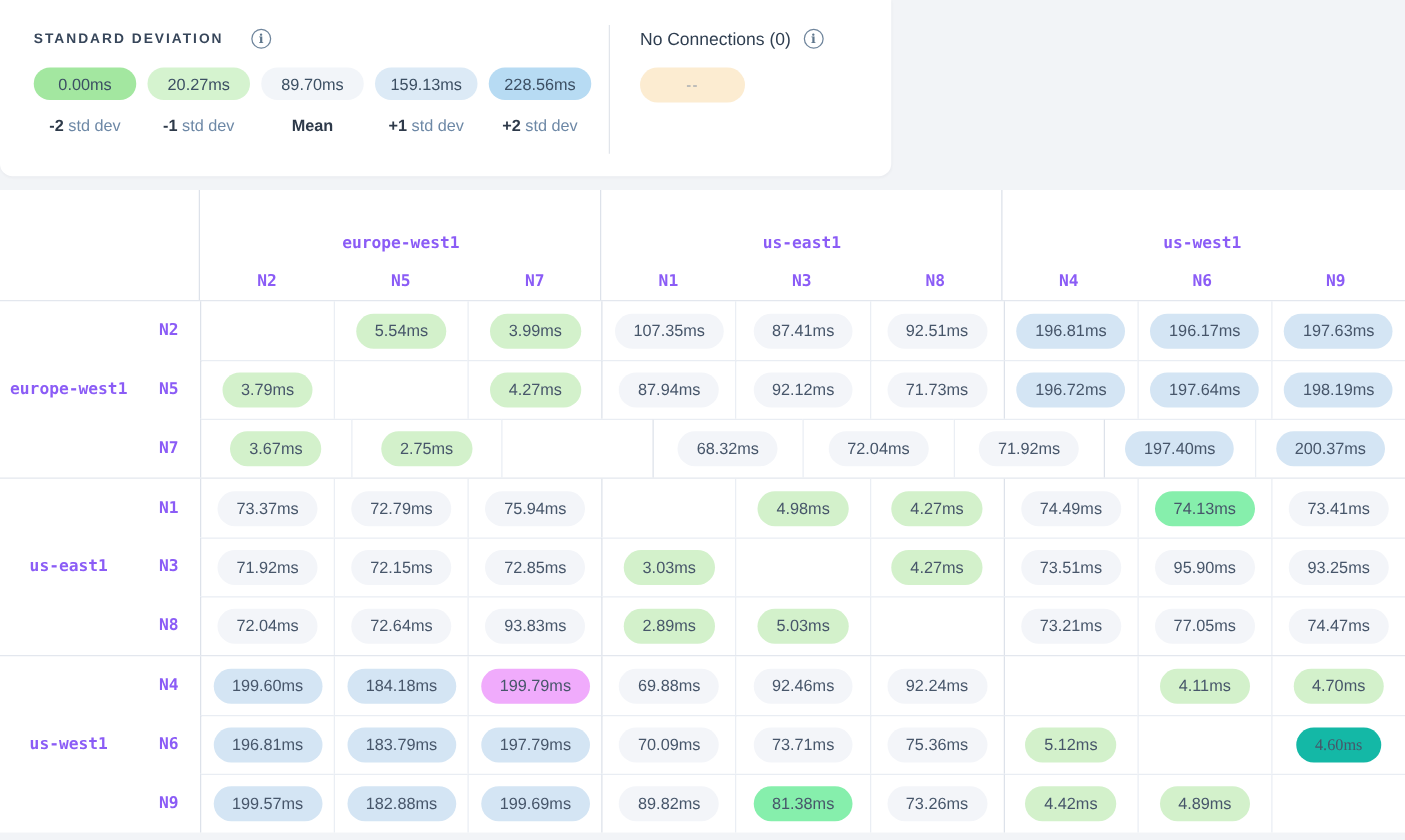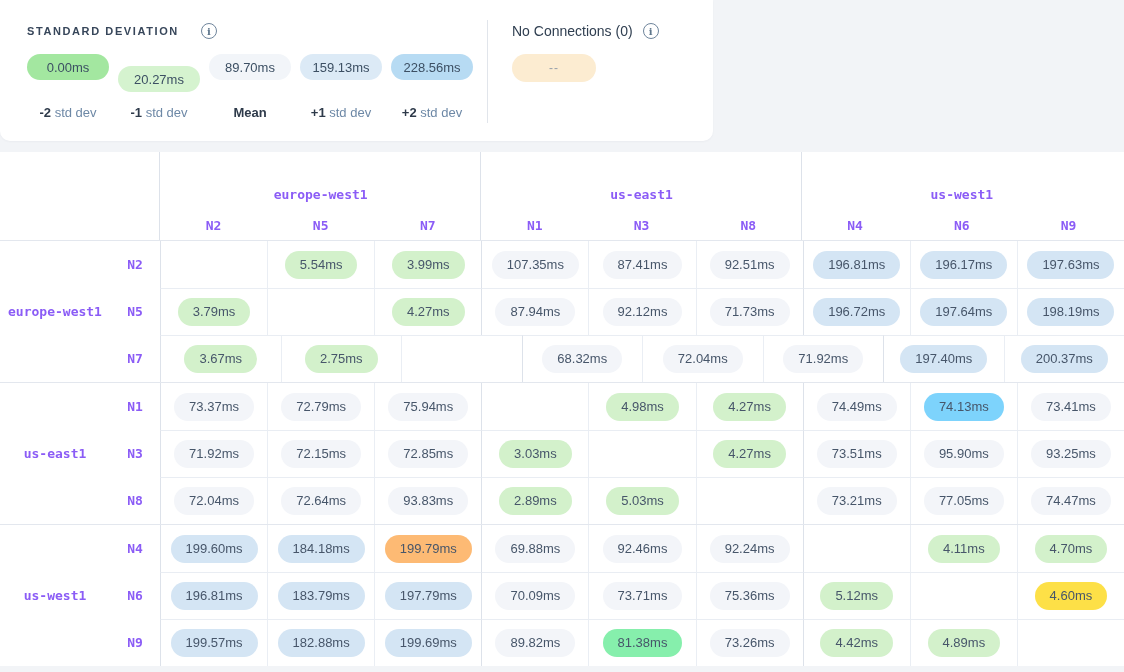--- a/index.html
+++ b/index.html
@@ -81,21 +81,21 @@
 <body>
 
 <div class="card">
   <div class="card-left">
     <div class="legend-title-row">
       <span class="legend-title">STANDARD DEVIATION</span>
       <span class="info-icon"></span>
     </div>
     <div class="legend-pills">
         <span class="legend-pill" style="background: rgb(163, 231, 160);">0.00ms</span>
-        <span class="legend-pill" style="background: rgb(213, 243, 207); margin-top: 12px;">20.27ms</span>
+        <span class="legend-pill" style="background: rgb(213, 243, 207);">20.27ms</span>
         <span class="legend-pill" style="background: rgb(242, 245, 249);">89.70ms</span>
         <span class="legend-pill" style="background: rgb(220, 234, 246);">159.13ms</span>
         <span class="legend-pill" style="background: rgb(183, 219, 243);">228.56ms</span>
       </div>
     <div class="legend-labels">
         <span class="legend-label"><b>-2</b> std dev</span>
         <span class="legend-label"><b>-1</b> std dev</span>
         <span class="legend-label"><b>Mean</b></span>
         <span class="legend-label"><b>+1</b> std dev</span>
         <span class="legend-label"><b>+2</b> std dev</span>
@@ -243,21 +243,21 @@
           <div class="cell">
             <span class="pill" style="background: rgb(211, 241, 203);">4.98ms</span>
           </div>
           <div class="cell">
             <span class="pill" style="background: rgb(211, 241, 203);">4.27ms</span>
           </div>
           <div class="cell gsep">
             <span class="pill" style="background: rgb(243, 245, 249);">74.49ms</span>
           </div>
           <div class="cell">
-            <span class="pill" style="background: #7dd3fc; text-align: right;">74.13ms</span>
+            <span class="pill" style="background: #86efac; text-align: right;">74.13ms</span>
           </div>
           <div class="cell">
             <span class="pill" style="background: rgb(243, 245, 249);">73.41ms</span>
           </div>
         </div>
         <div class="m-row bordered">
           <div class="region-spacer mono">us-east1</div>
           <div class="node-cell mono">N3</div>
           <div class="cell gsep">
             <span class="pill" style="background: rgb(243, 245, 249);">71.92ms</span>
@@ -319,21 +319,21 @@
         <div class="m-row">
           <div class="region-spacer mono"></div>
           <div class="node-cell mono">N4</div>
           <div class="cell gsep">
             <span class="pill" style="background: rgb(212, 229, 244);">199.60ms</span>
           </div>
           <div class="cell">
             <span class="pill" style="background: rgb(212, 229, 244);">184.18ms</span>
           </div>
           <div class="cell">
-            <span class="pill" style="background: #fdba74;">199.79ms</span>
+            <span class="pill" style="background: #f0abfc;">199.79ms</span>
           </div>
           <div class="cell gsep">
             <span class="pill" style="background: rgb(243, 245, 249);">69.88ms</span>
           </div>
           <div class="cell">
             <span class="pill" style="background: rgb(243, 245, 249);">92.46ms</span>
           </div>
           <div class="cell">
             <span class="pill" style="background: rgb(243, 245, 249);">92.24ms</span>
           </div>
@@ -364,21 +364,21 @@
             <span class="pill" style="background: rgb(243, 245, 249);">73.71ms</span>
           </div>
           <div class="cell">
             <span class="pill" style="background: rgb(243, 245, 249);">75.36ms</span>
           </div>
           <div class="cell gsep">
             <span class="pill" style="background: rgb(211, 241, 203);">5.12ms</span>
           </div>
           <div class="cell"></div>
           <div class="cell">
-            <span class="pill" style="background: #fde047;">4.60ms</span>
+            <span class="pill" style="background: #14b8a6; font-family: Liberation Serif, serif;">4.60ms</span>
           </div>
         </div>
         <div class="m-row bordered">
           <div class="region-spacer mono"></div>
           <div class="node-cell mono">N9</div>
           <div class="cell gsep">
             <span class="pill" style="background: rgb(212, 229, 244);">199.57ms</span>
           </div>
           <div class="cell">
             <span class="pill" style="background: rgb(212, 229, 244);">182.88ms</span>

